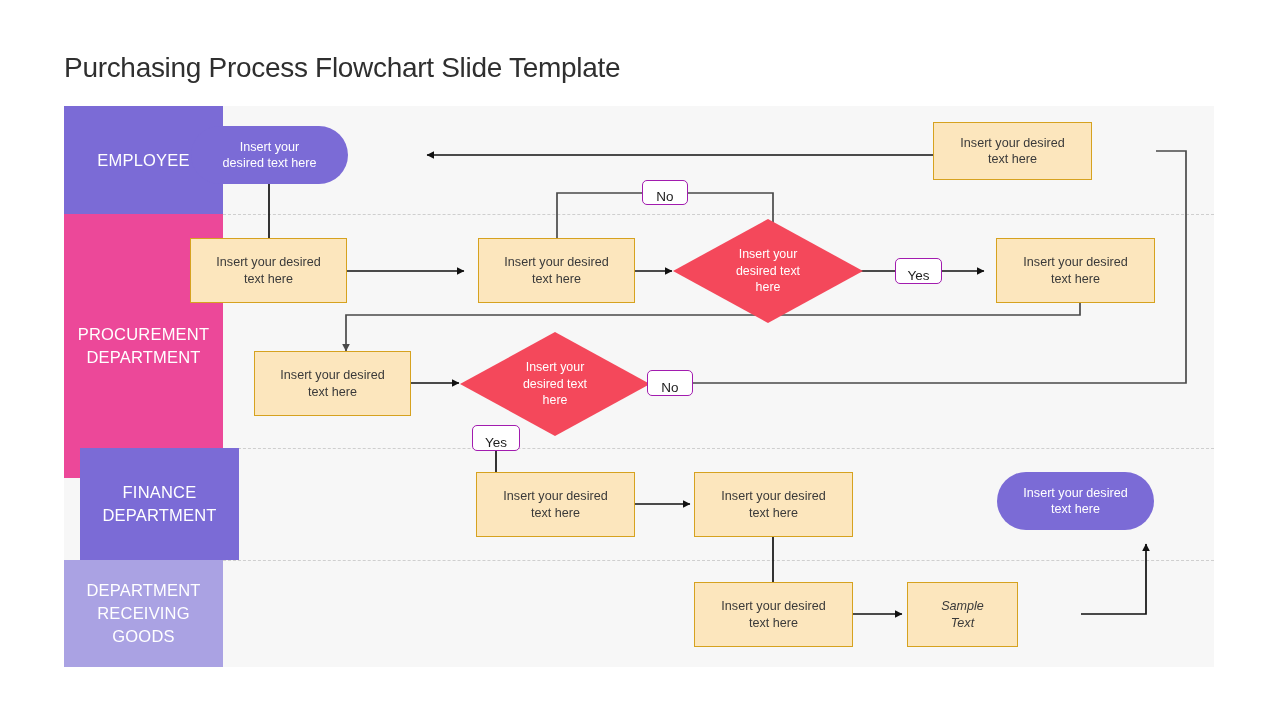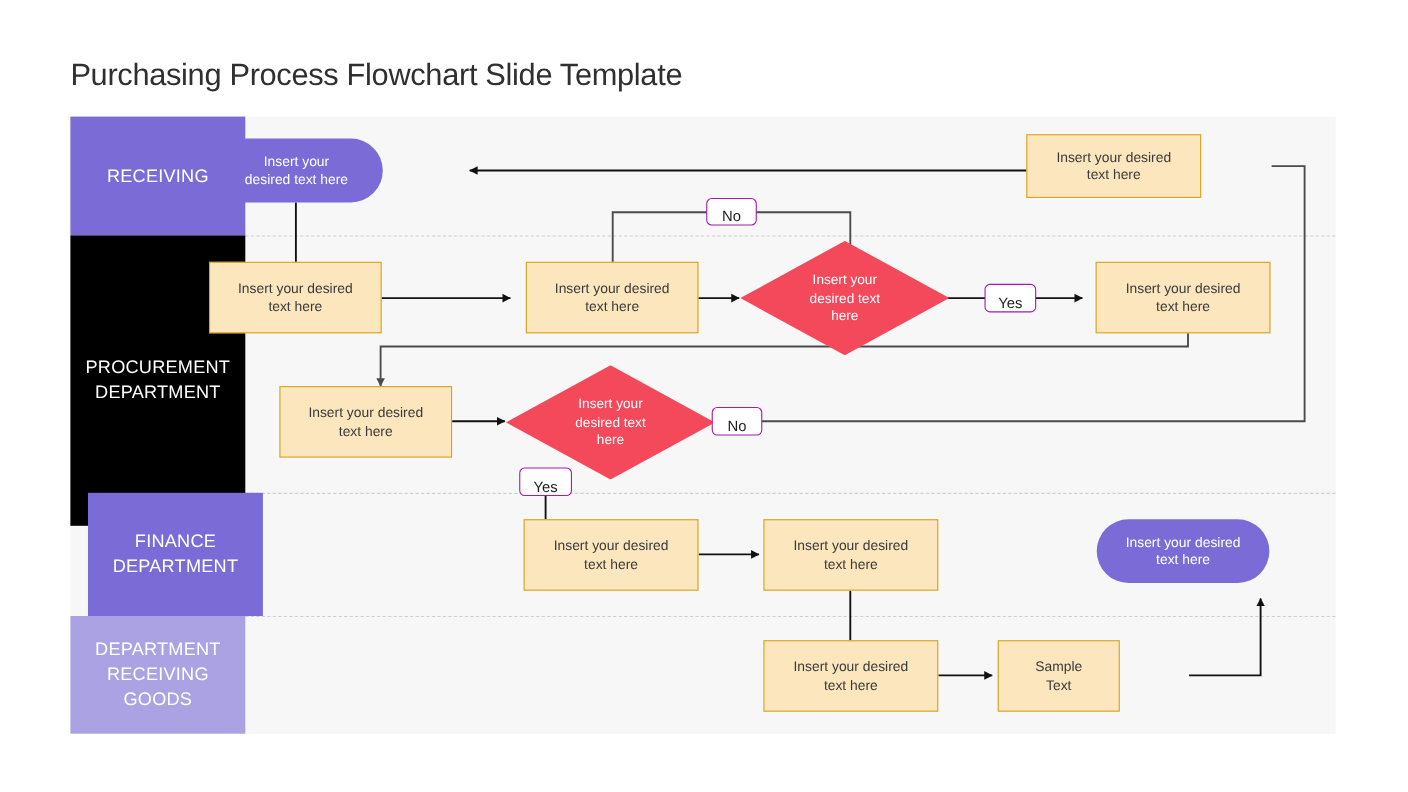--- a/index.html
+++ b/index.html
@@ -78,23 +78,23 @@
     <div class="lane-body" style="top:0px;   height:108px;"></div>
     <div class="lane-body" style="top:108px; height:234px;"></div>
     <div class="lane-body" style="top:342px; height:112px;"></div>
     <div class="lane-body" style="top:454px; height:107px;"></div>
 
     <div class="lane-div" style="top:108px;"></div>
     <div class="lane-div" style="top:342px;"></div>
     <div class="lane-div" style="top:454px;"></div>
 
     <div class="lane-label" style="top:0px;height:108px;background:#7b6bd6;">
-      <span>RECEIVING</span>
-    </div>
-    <div class="lane-label" style="top:108px;height:264px;background:#000000;">
+      <span>EMPLOYEE</span>
+    </div>
+    <div class="lane-label" style="top:108px;height:264px;background:#ec4899;">
       <span>PROCUREMENT
 DEPARTMENT</span>
     </div>
     <div class="lane-label" style="top:342px;height:112px;background:#7b6bd6;margin-left:16px;">
       <span>FINANCE
 DEPARTMENT</span>
     </div>
     <div class="lane-label" style="top:454px;height:107px;background:#aaa2e3;">
       <span>DEPARTMENT
 RECEIVING
@@ -205,21 +205,21 @@
     <div class="node pill" style="left:933px;top:366px;width:157px;height:58px;">
       <span style="white-space:pre-line;">Insert your desired
 text here</span>
     </div>
 
     <div class="node box" style="left:630px;top:476px;width:159px;height:65px;">
       <span style="white-space:pre-line;">Insert your desired
 text here</span>
     </div>
 
-    <div class="node box" style="left:843px;top:476px;width:111px;height:65px;">
+    <div class="node box" style="left:843px;top:476px;width:111px;height:65px;font-style:italic;">
       <span style="white-space:pre-line;">Sample
 Text</span>
     </div>
 
     <div class="tag" style="left:578px;top:74px;width:46px;height:25px;">
       <span>No</span>
     </div>
 
     <div class="tag" style="left:831px;top:152px;width:47px;height:26px;">
       <span>Yes</span>

